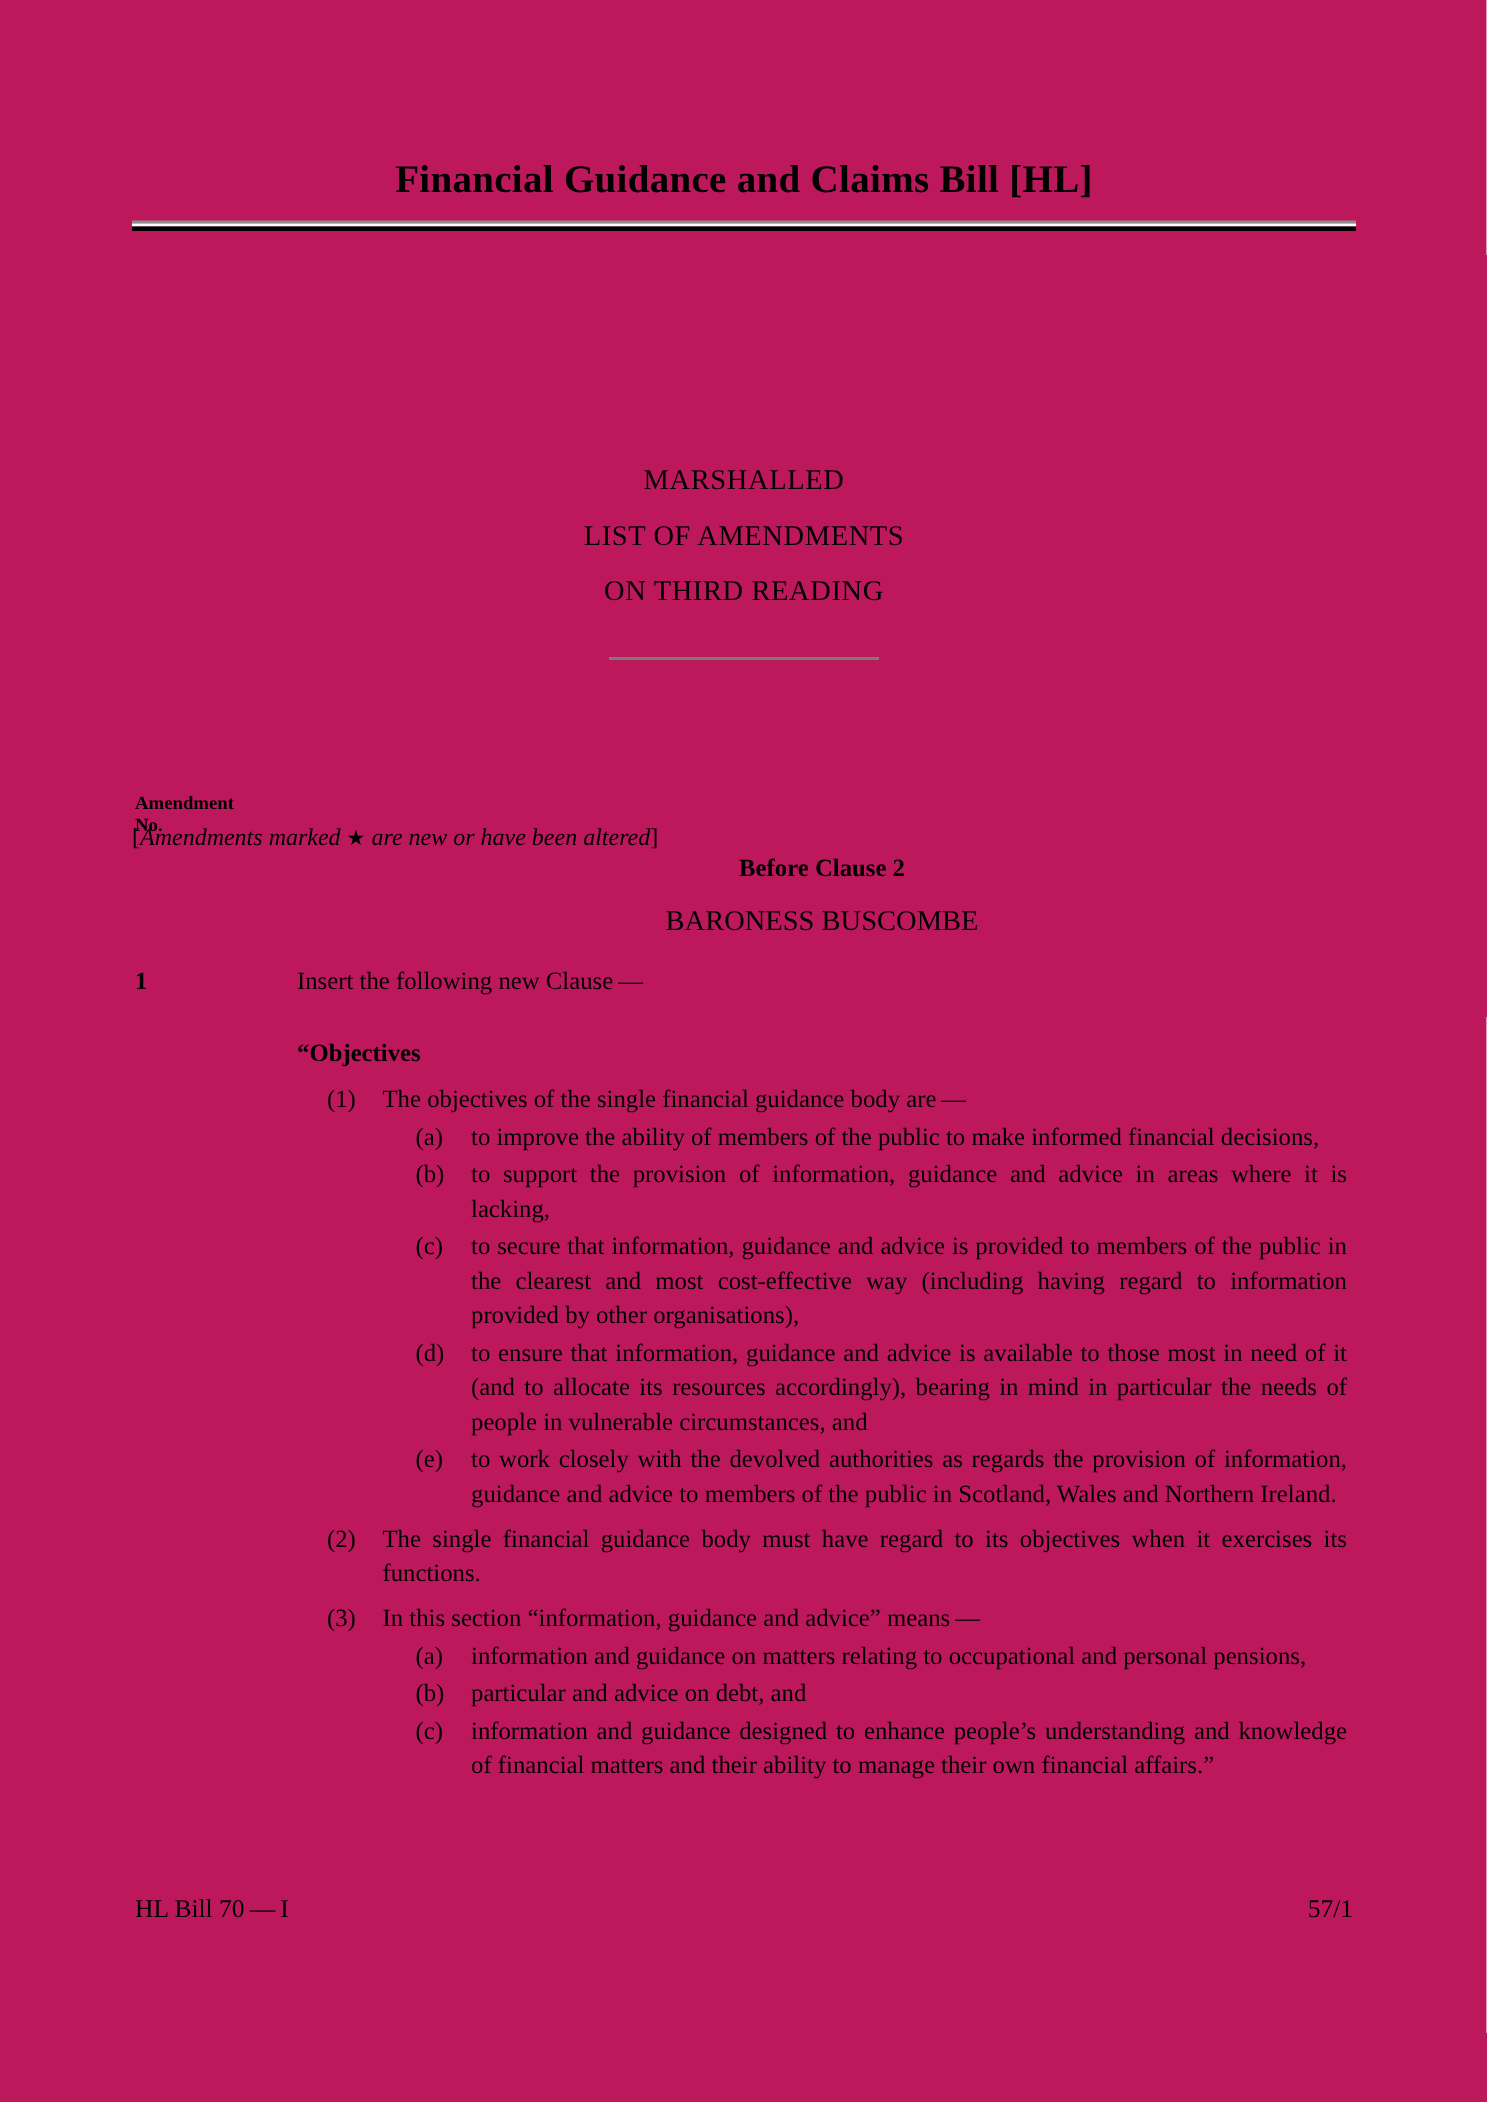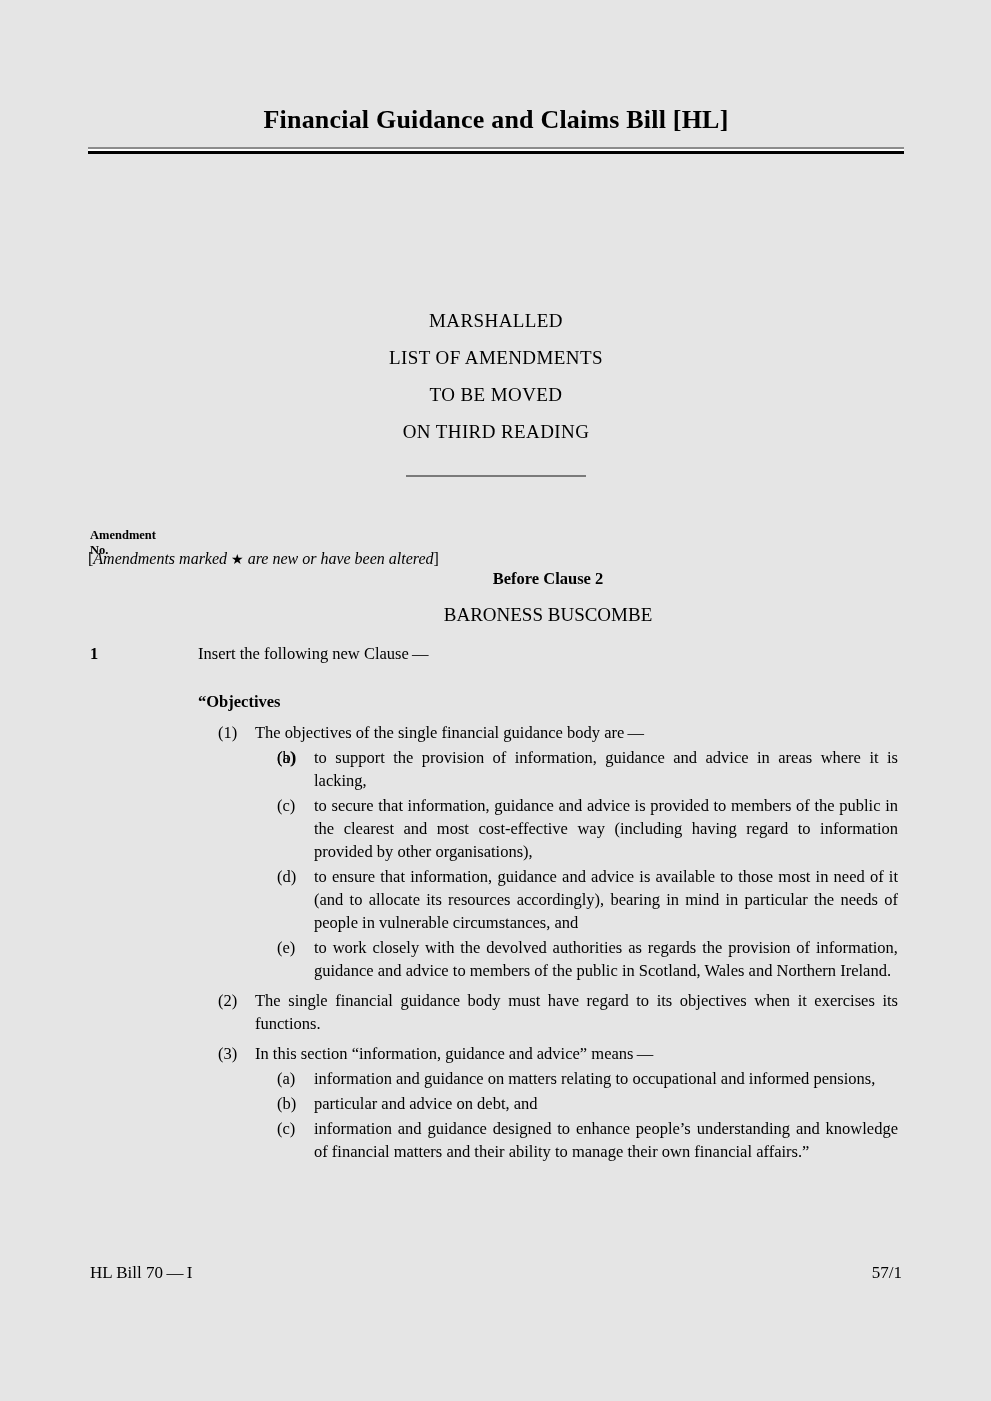--- a/index.html
+++ b/index.html
@@ -9,21 +9,21 @@
     background: #ffffff;
   }
   body {
     font-family: "Liberation Serif", "DejaVu Serif", serif;
     color: #000000;
   }
   .page {
     position: relative;
     width: 991px;
     height: 1401px;
-    background: #e5e5e5;
+    background: #be185d;
     overflow: hidden;
     box-sizing: border-box;
   }
 
   
   .masthead {
     position: absolute;
     left: 88px;
     top: 104px;
     width: 816px;
@@ -209,21 +209,20 @@
     <div class="rule-double">
       <div class="rule-thin"></div>
       <div class="rule-gap"></div>
       <div class="rule-thick"></div>
     </div>
   </div>
 
   <div class="headblock">
     <div class="hline">MARSHALLED</div>
     <div class="hline">LIST OF AMENDMENTS</div>
-    <div class="hline">TO BE MOVED</div>
     <div class="hline">ON THIRD READING</div>
     <div class="short-rule"></div>
   </div>
 
   <div class="note"><span>[</span><i>Amendments marked </i><span class="star">★</span><i> are new or have been altered</i><span>]</span></div>
 
   <div class="amend-no-label">
     <div>Amendment</div>
     <div>No.</div>
   </div>
@@ -240,20 +239,21 @@
 
     <div class="objective-title">“Objectives</div>
 
     <div class="para nojust">
       <span class="marker">(1)</span>
       <span>The objectives of the single financial guidance body are —</span>
     </div>
     <div class="sublist">
       <div class="subpara">
         <span class="marker">(a)</span>
+        <span>to improve the ability of members of the public to make informed financial decisions,</span>
       </div>
       <div class="subpara">
         <span class="marker">(b)</span>
         <span>to support the provision of information, guidance and advice in areas where it is lacking,</span>
       </div>
       <div class="subpara">
         <span class="marker">(c)</span>
         <span>to secure that information, guidance and advice is provided to members of the public in the clearest and most cost-effective way (including having regard to information provided by other organisations),</span>
       </div>
       <div class="subpara">
@@ -271,21 +271,21 @@
       <span>The single financial guidance body must have regard to its objectives when it exercises its functions.</span>
     </div>
 
     <div class="para nojust">
       <span class="marker">(3)</span>
       <span>In this section “information, guidance and advice” means —</span>
     </div>
     <div class="sublist">
       <div class="subpara">
         <span class="marker">(a)</span>
-        <span>information and guidance on matters relating to occupational and informed pensions,</span>
+        <span>information and guidance on matters relating to occupational and personal pensions,</span>
       </div>
       <div class="subpara nojust">
         <span class="marker">(b)</span>
         <span>particular and advice on debt, and</span>
       </div>
       <div class="subpara">
         <span class="marker">(c)</span>
         <span>information and guidance designed to enhance people’s understanding and knowledge of financial matters and their ability to manage their own financial affairs.”</span>
       </div>
     </div>

